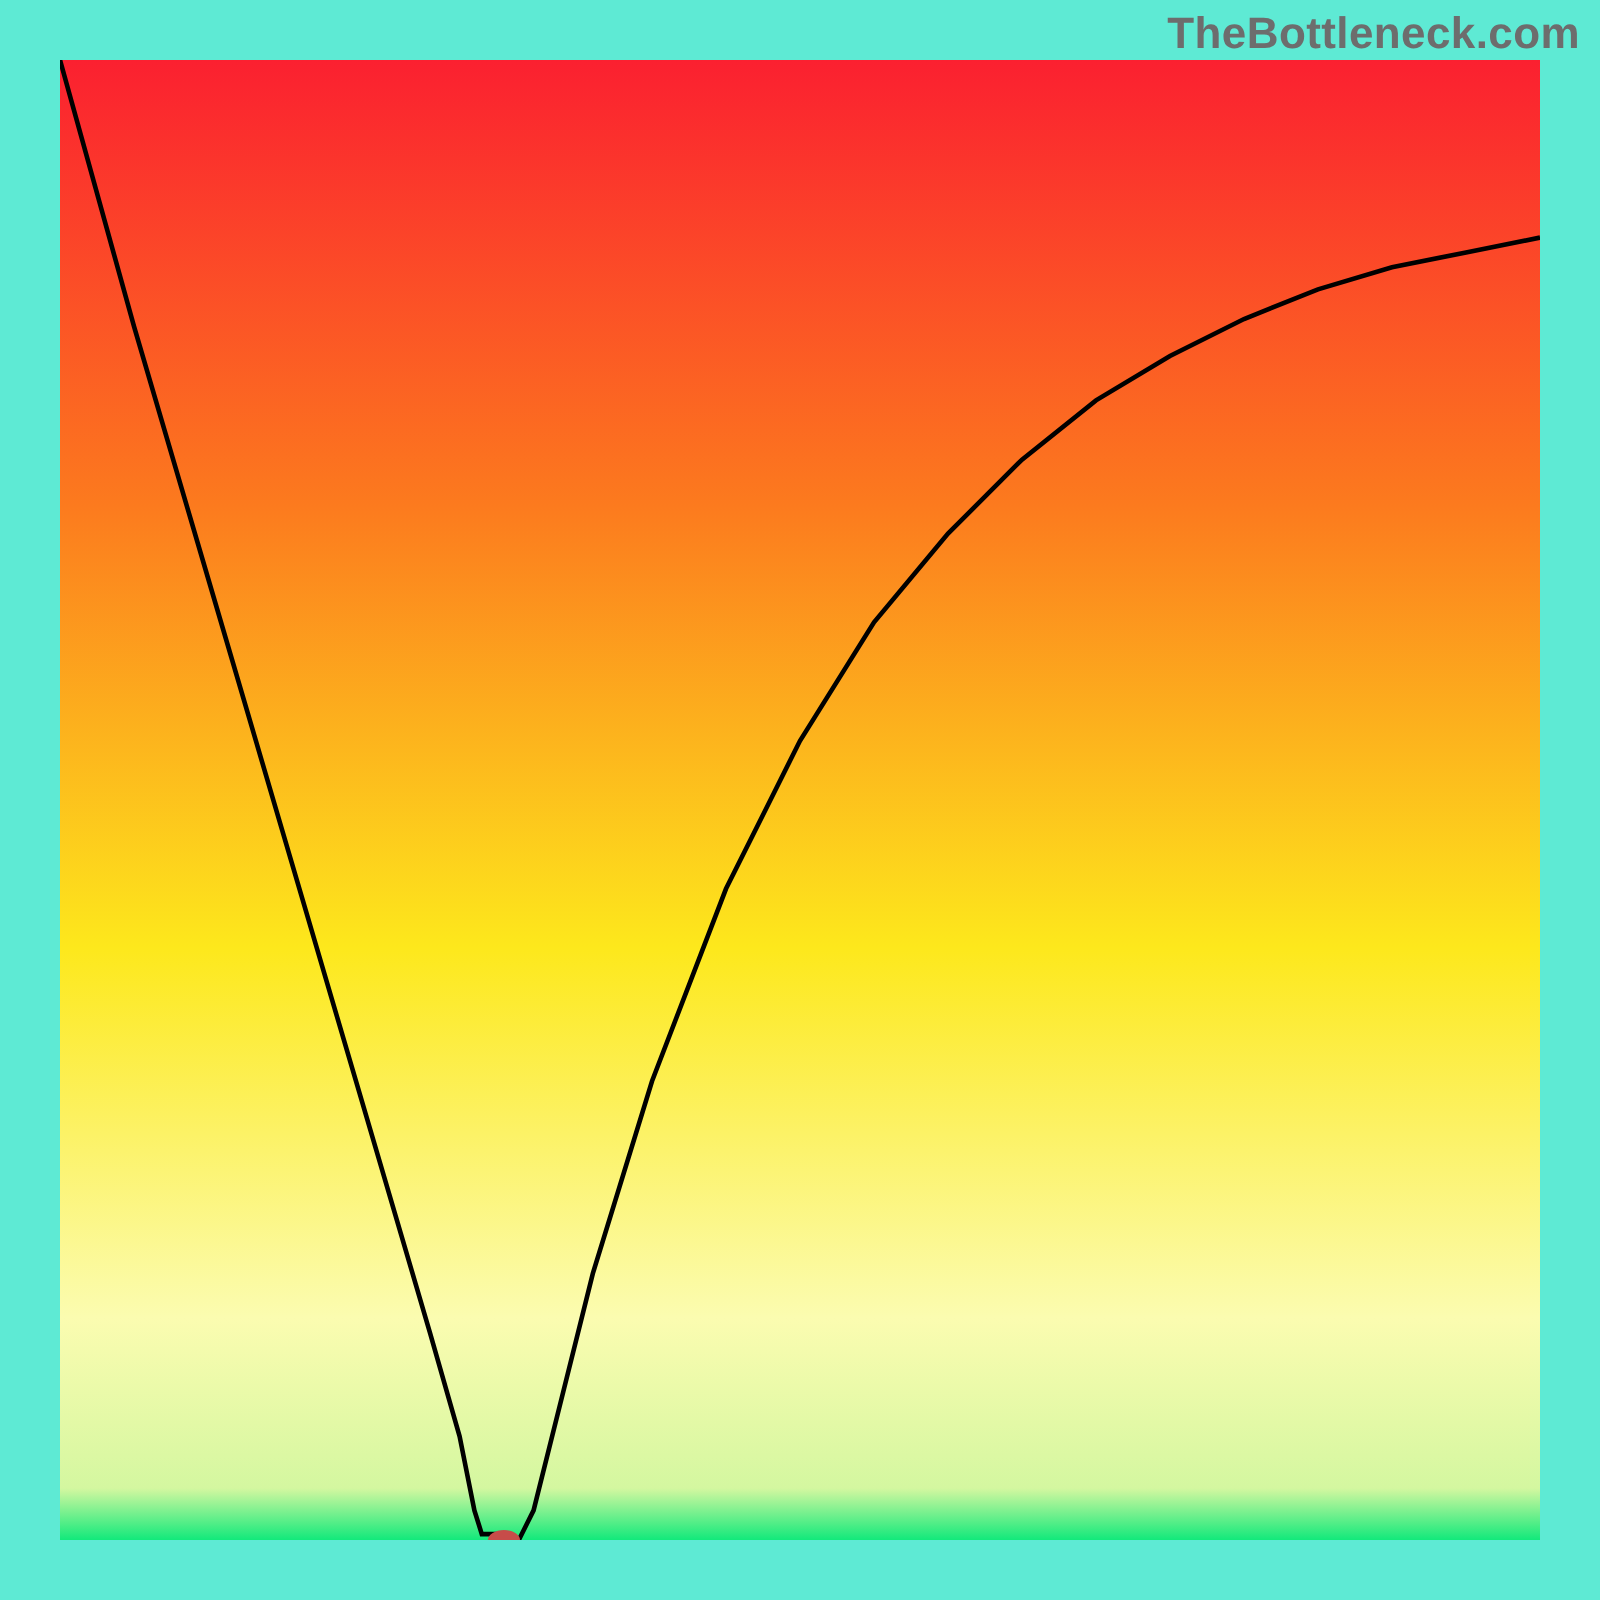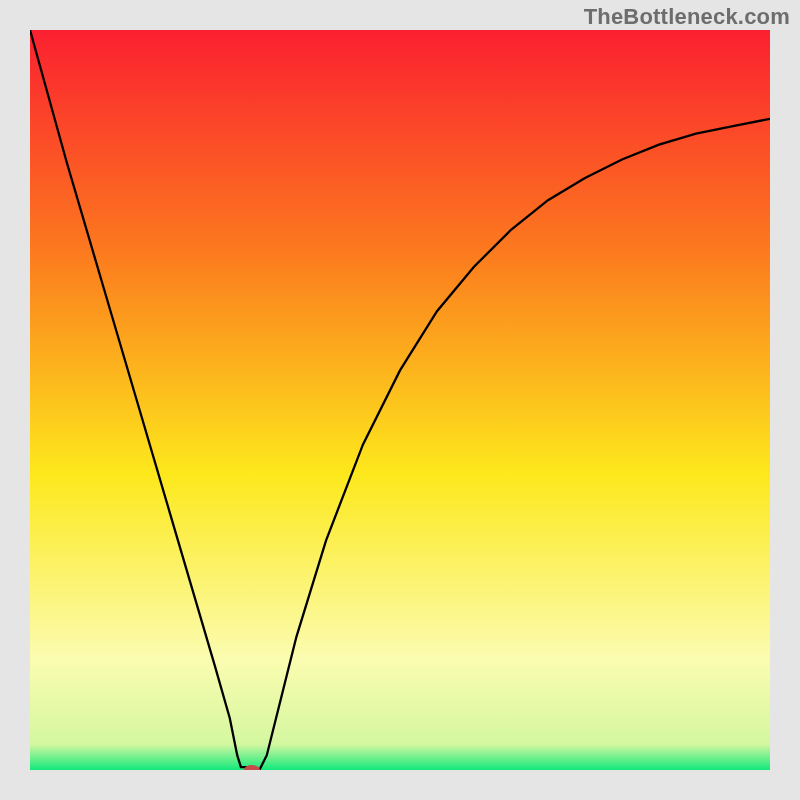--- a/index.html
+++ b/index.html
@@ -8,21 +8,21 @@
     width: 800px;
     height: 800px;
     overflow: hidden;
     font-family: Arial, Helvetica, sans-serif;
     background: #000;
   }
   .stage {
     position: relative;
     width: 800px;
     height: 800px;
-    background: #e5e5e5;
+    background: #5eead4;
   }
   .plot-area {
     position: absolute;
     left: 30px;
     top: 30px;
     width: 740px;
     height: 740px;
     overflow: hidden;
   }
   svg.gradient-bg {

